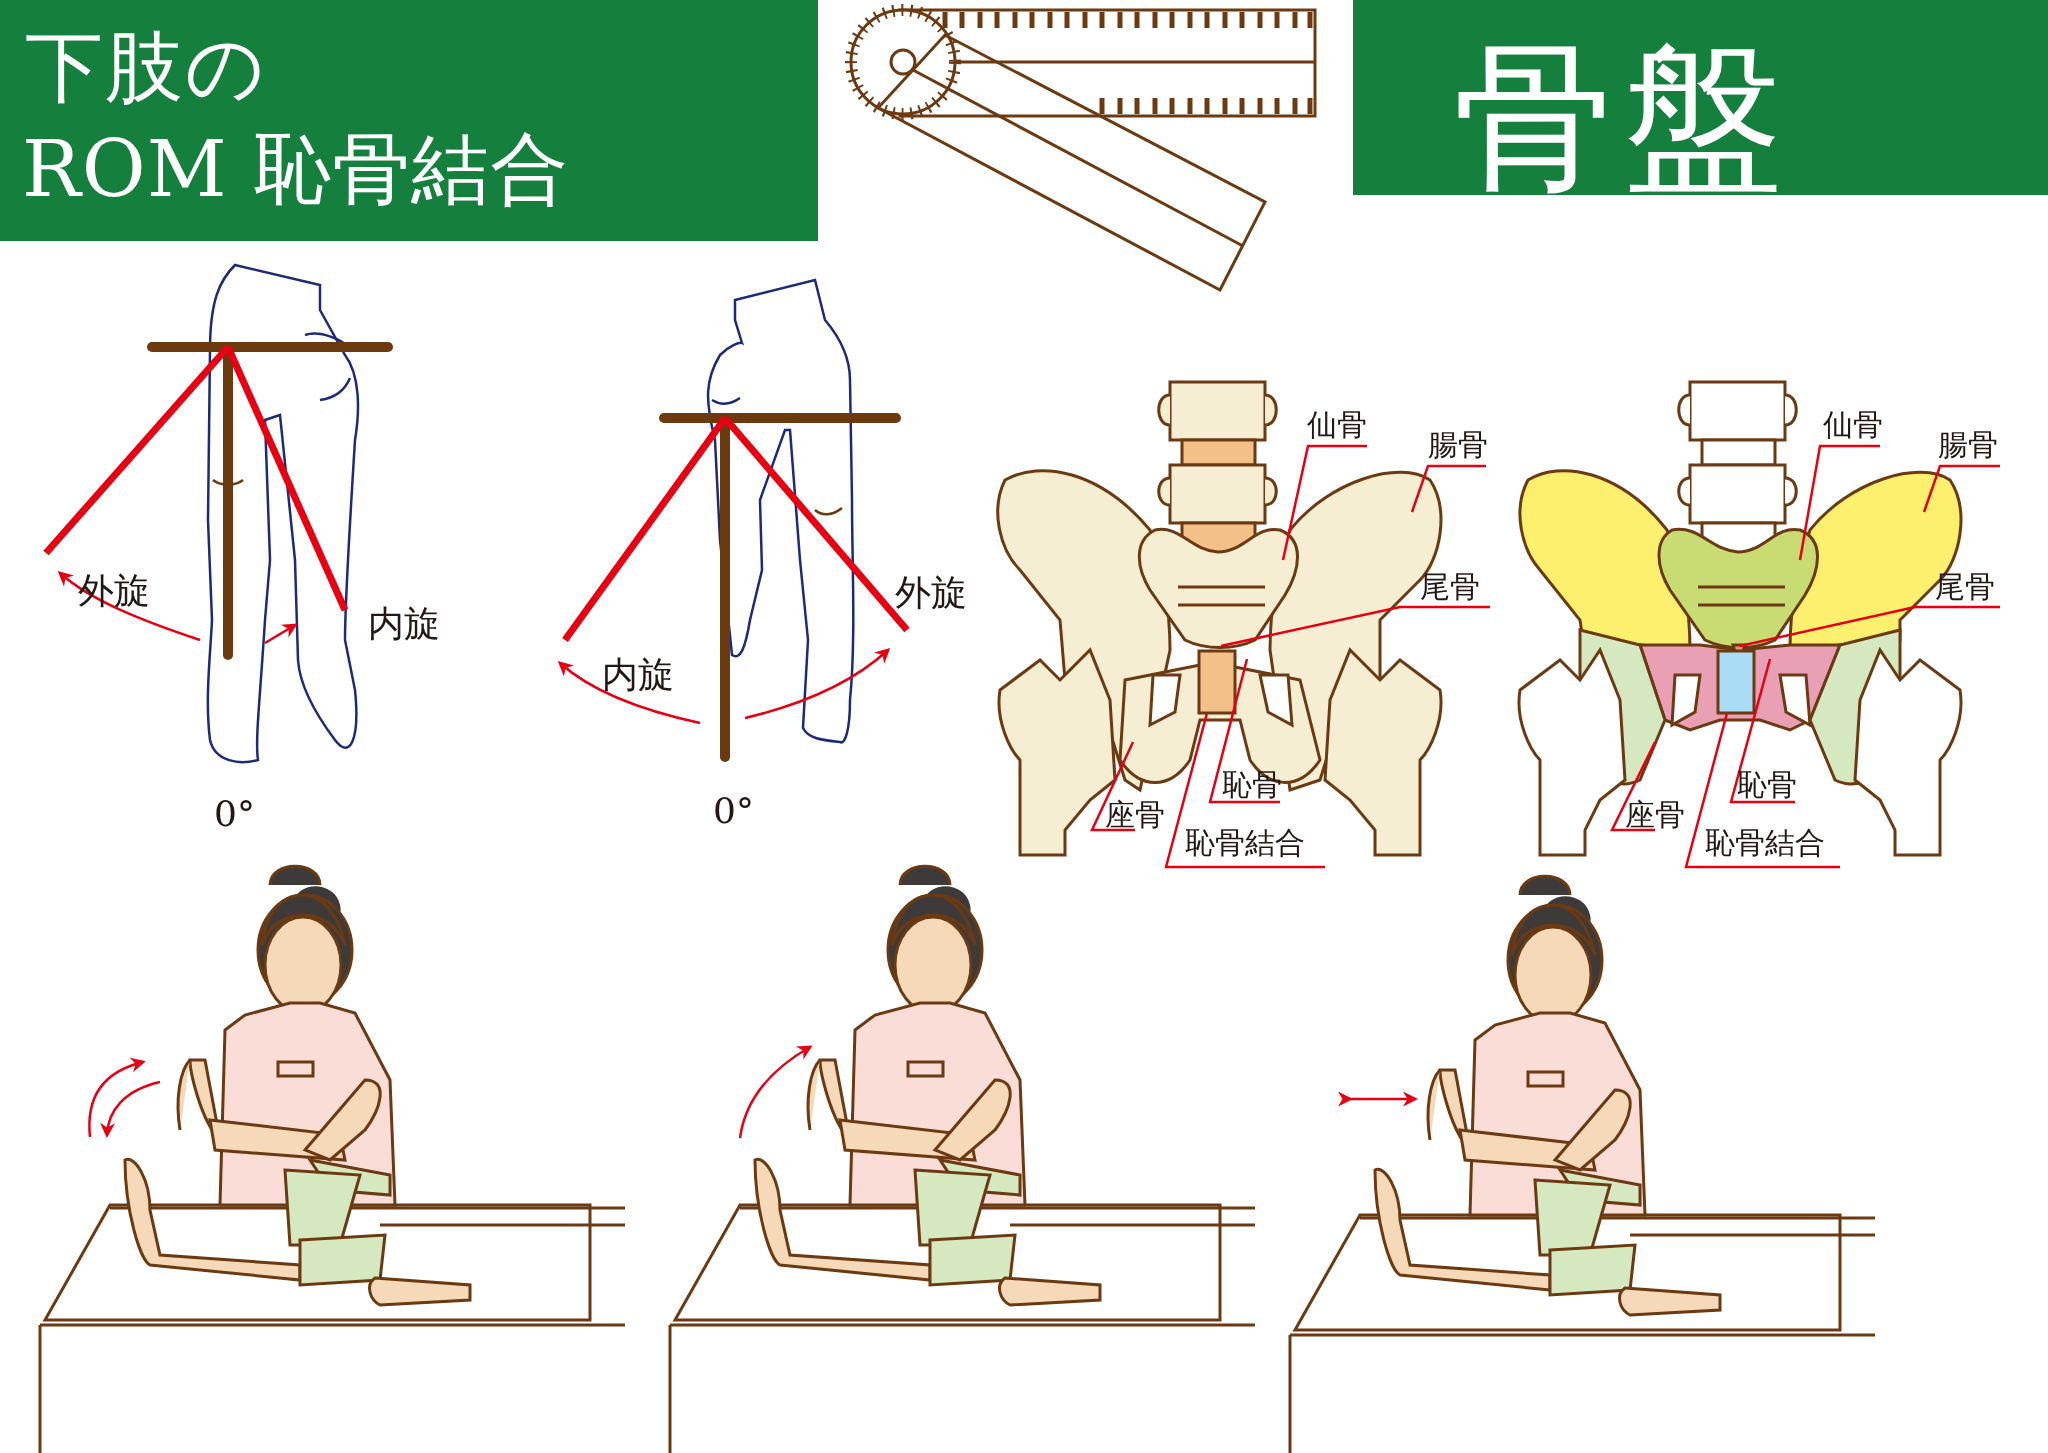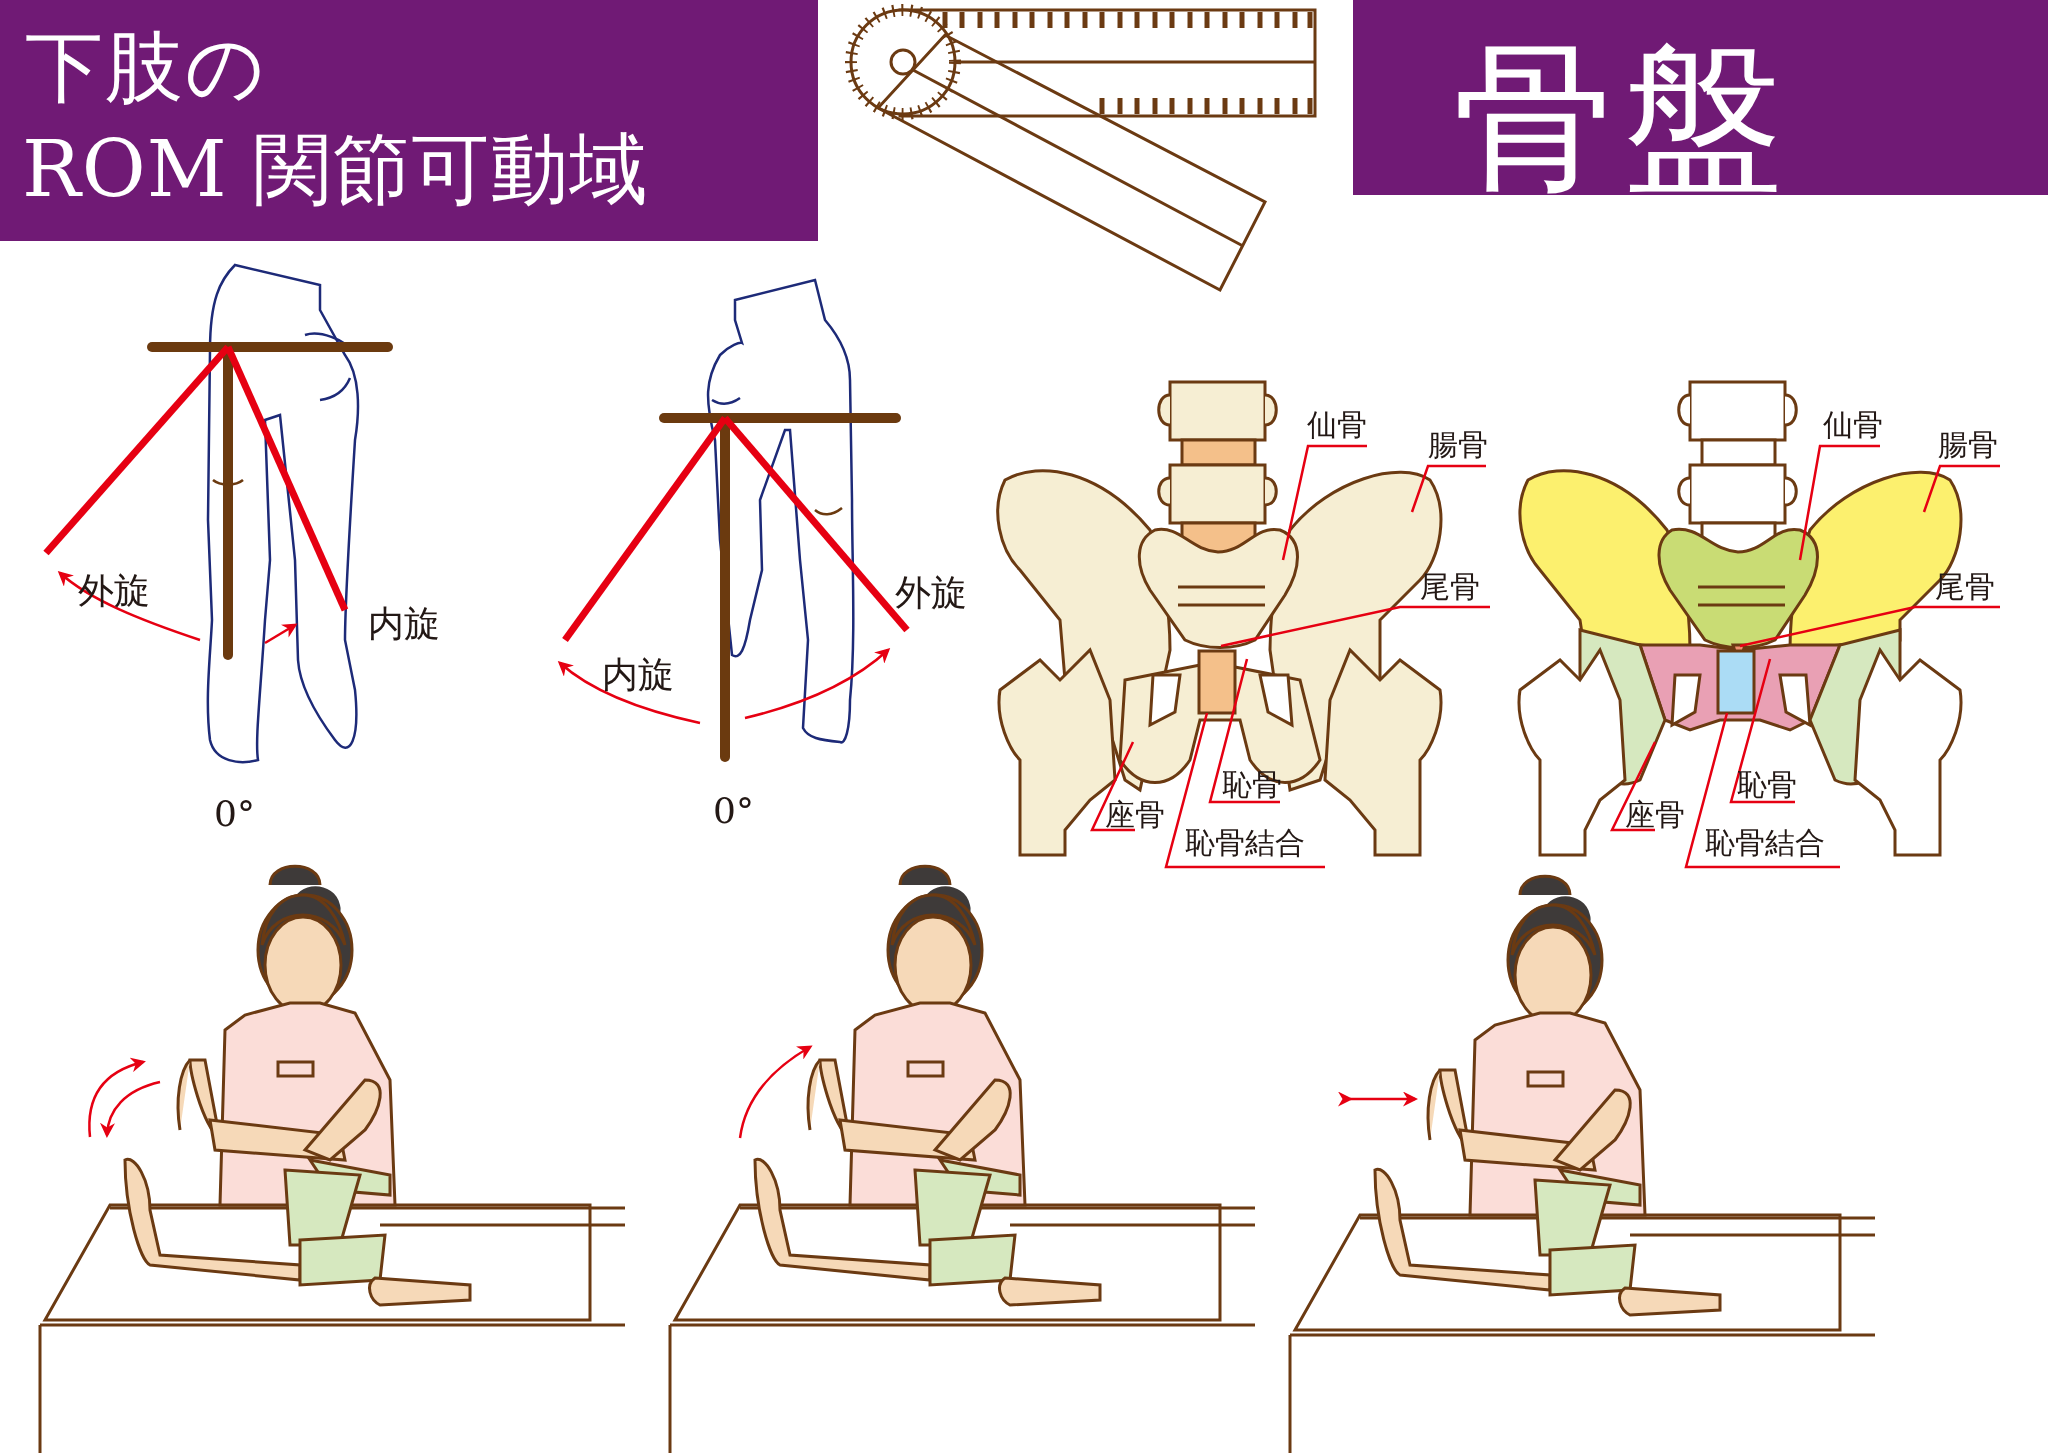--- a/index.html
+++ b/index.html
@@ -1,32 +1,32 @@
 <!DOCTYPE html>
 <html><head>
 <meta charset="utf-8">
 <style>
   html, body { margin: 0; padding: 0; background: #ffffff; }
   body { width: 2048px; height: 1453px; position: relative; overflow: hidden; font-family: "DejaVu Serif", "Liberation Serif", serif; }
-  .banner { position: absolute; background: #701a75; color: #ffffff; }
+  .banner { position: absolute; background: #15803d; color: #ffffff; }
   .banner-left { left: 0; top: 0; width: 818px; height: 241px; }
   .banner-right { left: 1353px; top: 0; width: 695px; height: 195px; }
   .banner-left .line1 { position: absolute; left: 25px; top: 22px; font-size: 78px; line-height: 90px; letter-spacing: 2px; }
   .banner-left .line2 { position: absolute; left: 22px; top: 124px; font-size: 78px; line-height: 90px; letter-spacing: 1px; white-space: nowrap; }
   .banner-right .big { position: absolute; left: 100px; top: 18px; font-size: 160px; line-height: 200px; letter-spacing: 10px; }
   svg.art { position: absolute; left: 0; top: 0; }
   .lbl { position: absolute; font-size: 36px; color: #231815; line-height: 1; white-space: nowrap; font-family: "DejaVu Serif", "Liberation Serif", serif; }
   .lbl-sm { font-size: 30px; }
 </style>
 </head>
 <body>
 
 <div class="banner banner-left">
   <div class="line1">下肢の</div>
-  <div class="line2">ROM 関節可動域</div>
+  <div class="line2">ROM 恥骨結合</div>
 </div>
 <div class="banner banner-right">
   <div class="big">骨盤</div>
 </div>
 
 <svg class="art" width="2048" height="1453" viewBox="0 0 2048 1453" xmlns="http://www.w3.org/2000/svg">
   <defs>
     <marker id="arrR" viewBox="0 0 10 10" refX="8" refY="5" markerWidth="6" markerHeight="6" orient="auto">
       <path d="M0,0 L10,5 L0,10 L3,5 z" fill="#e60012"></path>
     </marker>

